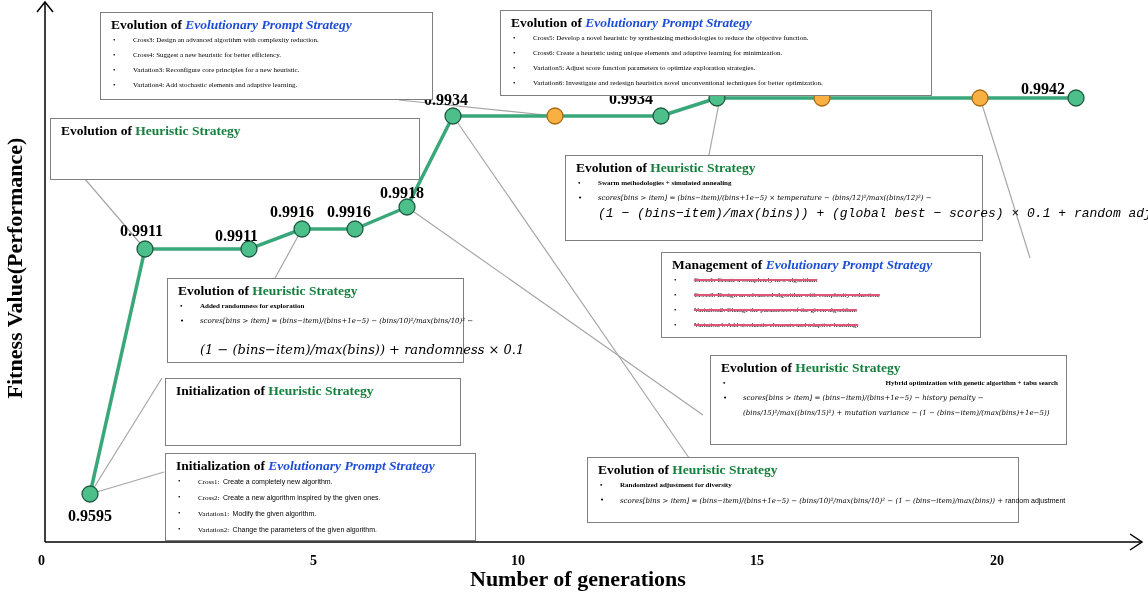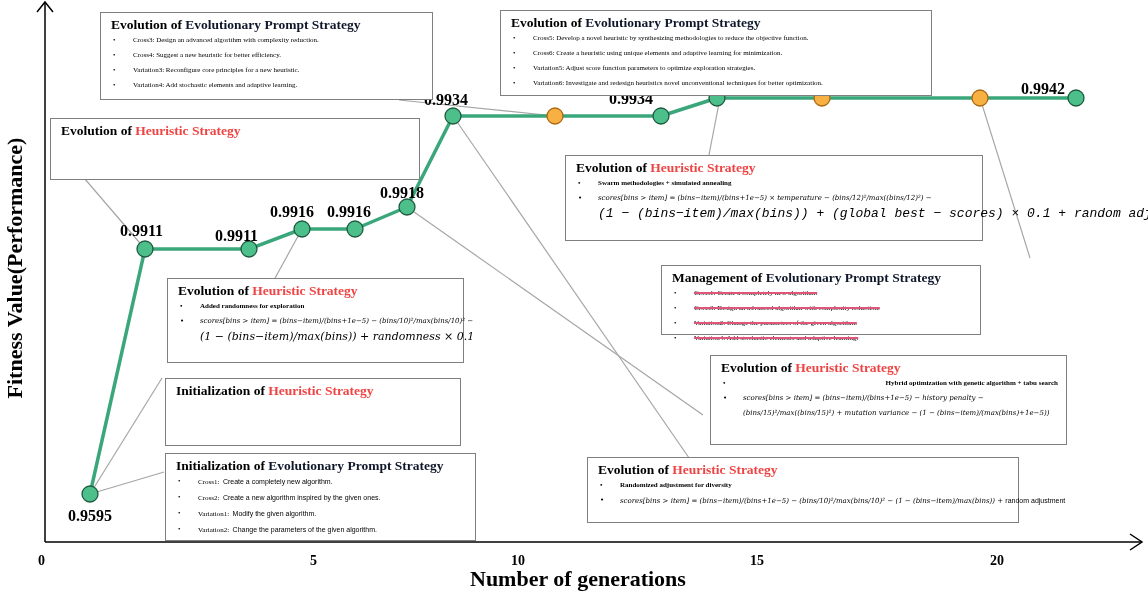--- a/index.html
+++ b/index.html
@@ -2,22 +2,22 @@
 <html><head>
 <meta charset="utf-8">
 <style>
   html, body { margin:0; padding:0; background:#ffffff; }
   body { width:1148px; height:595px; position:relative; overflow:hidden;
          font-family:"Liberation Serif", serif; color:#000; }
   #canvas { position:absolute; left:0; top:0; width:1148px; height:595px; }
   .box { position:absolute; background:#fff; border:1.5px solid #7f7f7f;
          box-sizing:border-box; padding:3px 8px 4px 10px; font-size:12px; line-height:15px; }
   .box .title { font-weight:bold; font-size:13.5px; line-height:17px; }
-  .box .title .hl-orange { color:#0f172a; }
-  .box .title .hl-green { color:#ef4444; }
+  .box .title .hl-orange { color:#1d4ed8;font-style:italic; }
+  .box .title .hl-green { color:#15803d; }
   .box ul { list-style:none; margin:0; padding:0; }
   .box li { position:relative; padding-left:22px; white-space:nowrap; }
   .box li::before { content:"•"; position:absolute; left:2px; top:0; }
   .box li.bold { font-weight:bold; }
   .box li.formula { font-style:italic; font-family:"DejaVu Serif", serif; font-size:11px; }
   .box li.formula.cont::before { content:""; }
   .box li.strike span { text-decoration:line-through; text-decoration-color:#e0557a; text-decoration-thickness:1.5px; }
   .box li .sans { font-family:"Liberation Sans", sans-serif; font-style:normal; }
   .val { position:absolute; font-weight:bold; font-size:16px; white-space:nowrap; }
   .tick { position:absolute; font-weight:bold; font-size:14px; top:553px; }
@@ -110,21 +110,21 @@
 
 <div class="box" style="left:50px;top:118px;width:370px;height:62px;">
   <div class="title"><span>Evolution of </span><span class="hl-green">Heuristic Strategy</span></div>
 </div>
 
 <div class="box" style="left:167px;top:278px;width:297px;height:85px;">
   <div class="title"><span>Evolution of </span><span class="hl-green">Heuristic Strategy</span></div>
   <ul>
     <li class="bold" style="font-size: 7px;">Added randomness for exploration</li>
     <li class="formula" style="font-size: 7px;">scores[bins &gt; item] = (bins−item)/(bins+1e−5) − (bins/10)²/max(bins/10)² −</li>
-    <li class="formula cont" style="font-size: 11px;">(1 − (bins−item)/max(bins)) + randomness × 0.1</li>
+    <li class="formula cont" style="font-size: 13px; margin-top: 13px;">(1 − (bins−item)/max(bins)) + randomness × 0.1</li>
   </ul>
 </div>
 
 <div class="box" style="left:165px;top:378px;width:296px;height:68px;">
   <div class="title"><span>Initialization of </span><span class="hl-green">Heuristic Strategy</span></div>
 </div>
 
 <div class="box" style="left:165px;top:453px;width:311px;height:88px;">
   <div class="title"><span>Initialization of </span><span class="hl-orange">Evolutionary Prompt Strategy</span></div>
   <ul>
@@ -137,21 +137,21 @@
 
 <div class="box" style="left:565px;top:155px;width:418px;height:86px;">
   <div class="title"><span>Evolution of </span><span class="hl-green">Heuristic Strategy</span></div>
   <ul>
     <li class="bold" style="font-size: 7px;">Swarm methodologies + simulated annealing</li>
     <li class="formula" style="font-size: 7px;">scores[bins &gt; item] = (bins−item)/(bins+1e−5) × temperature − (bins/12)²/max((bins/12)²) −</li>
     <li class="formula cont" style="font-size: 13px; font-family: Liberation Mono, monospace;">(1 − (bins−item)/max(bins)) + (global best − scores) × 0.1 + random adjustment</li>
   </ul>
 </div>
 
-<div class="box" style="left:661px;top:265px;width:320px;height:70px;">
+<div class="box" style="left:661px;top:252px;width:320px;height:86px;">
   <div class="title"><span>Management of </span><span class="hl-orange">Evolutionary Prompt Strategy</span></div>
   <ul>
     <li class="strike" style="font-size: 7px;"><span>Cross1:  Create a completely new algorithm.</span></li>
     <li class="strike" style="font-size: 7px;"><span>Cross3:  Design an advanced algorithm with complexity reduction.</span></li>
     <li class="strike" style="font-size: 7px;"><span>Variation2:  Change the parameters of the given algorithm.</span></li>
     <li class="strike" style="font-size: 7px;"><span>Variation4:  Add stochastic elements and adaptive learning.</span></li>
   </ul>
 </div>
 
 <div class="box" style="left:710px;top:355px;width:357px;height:90px;">

